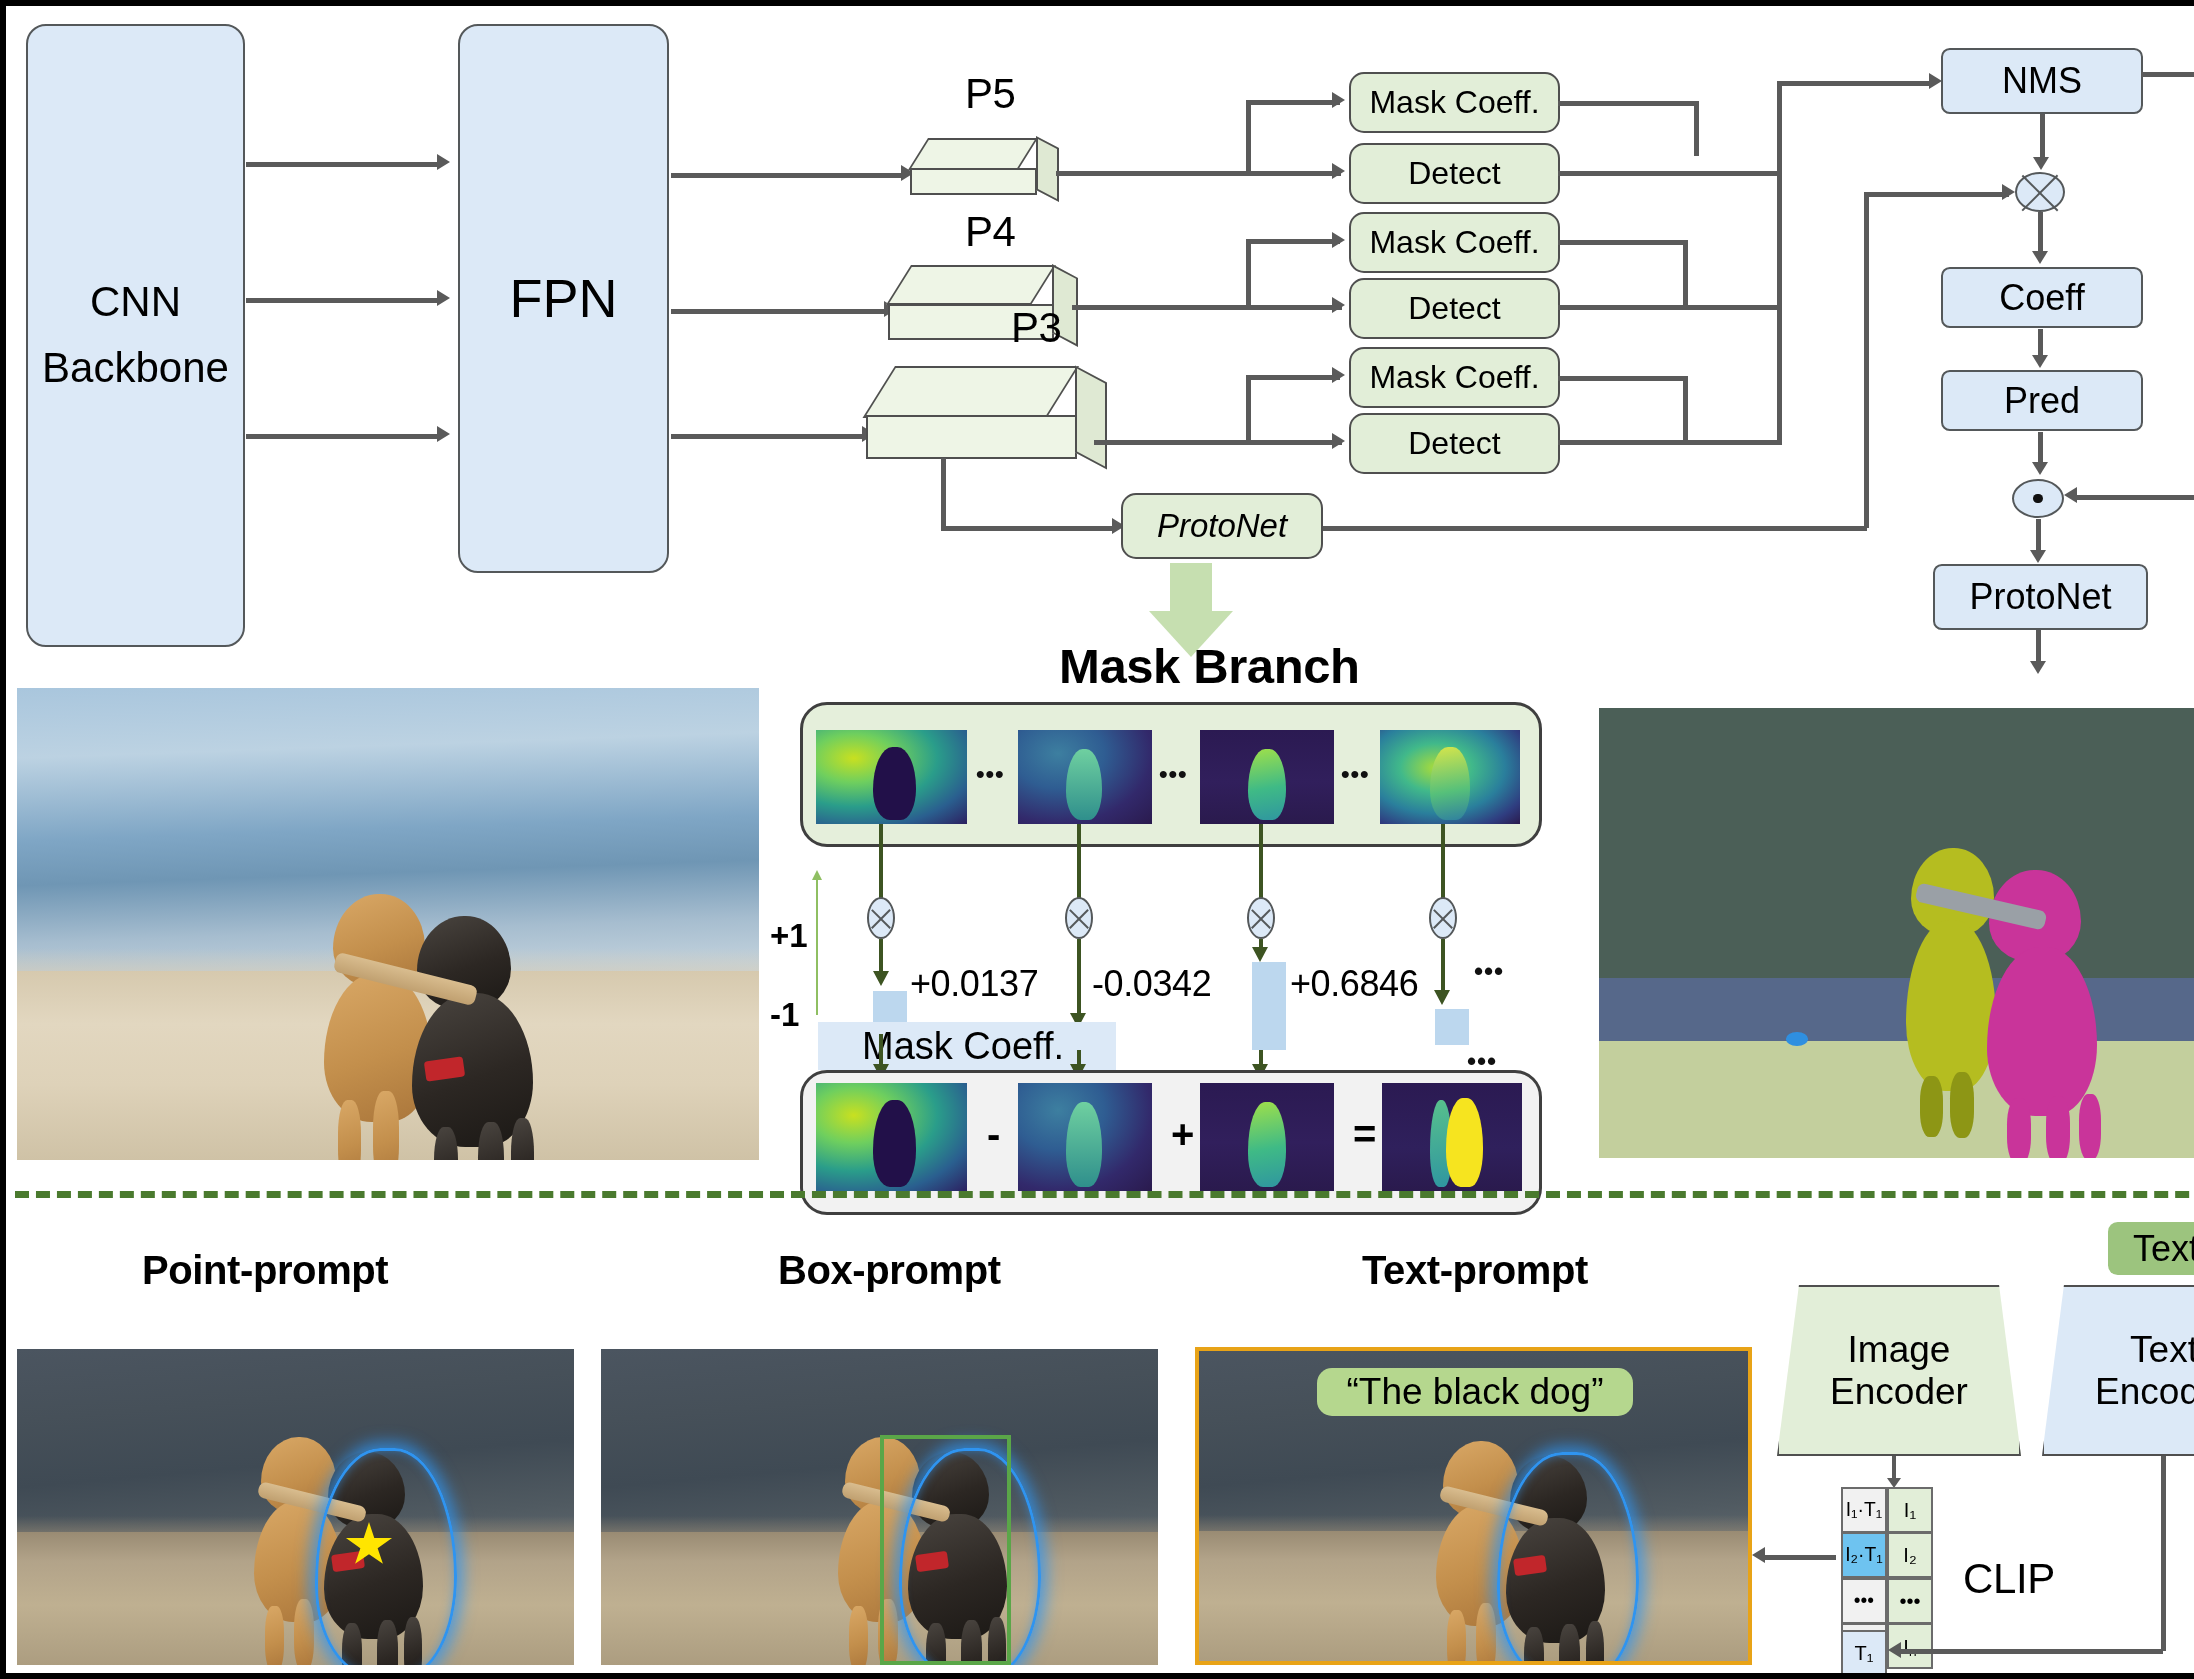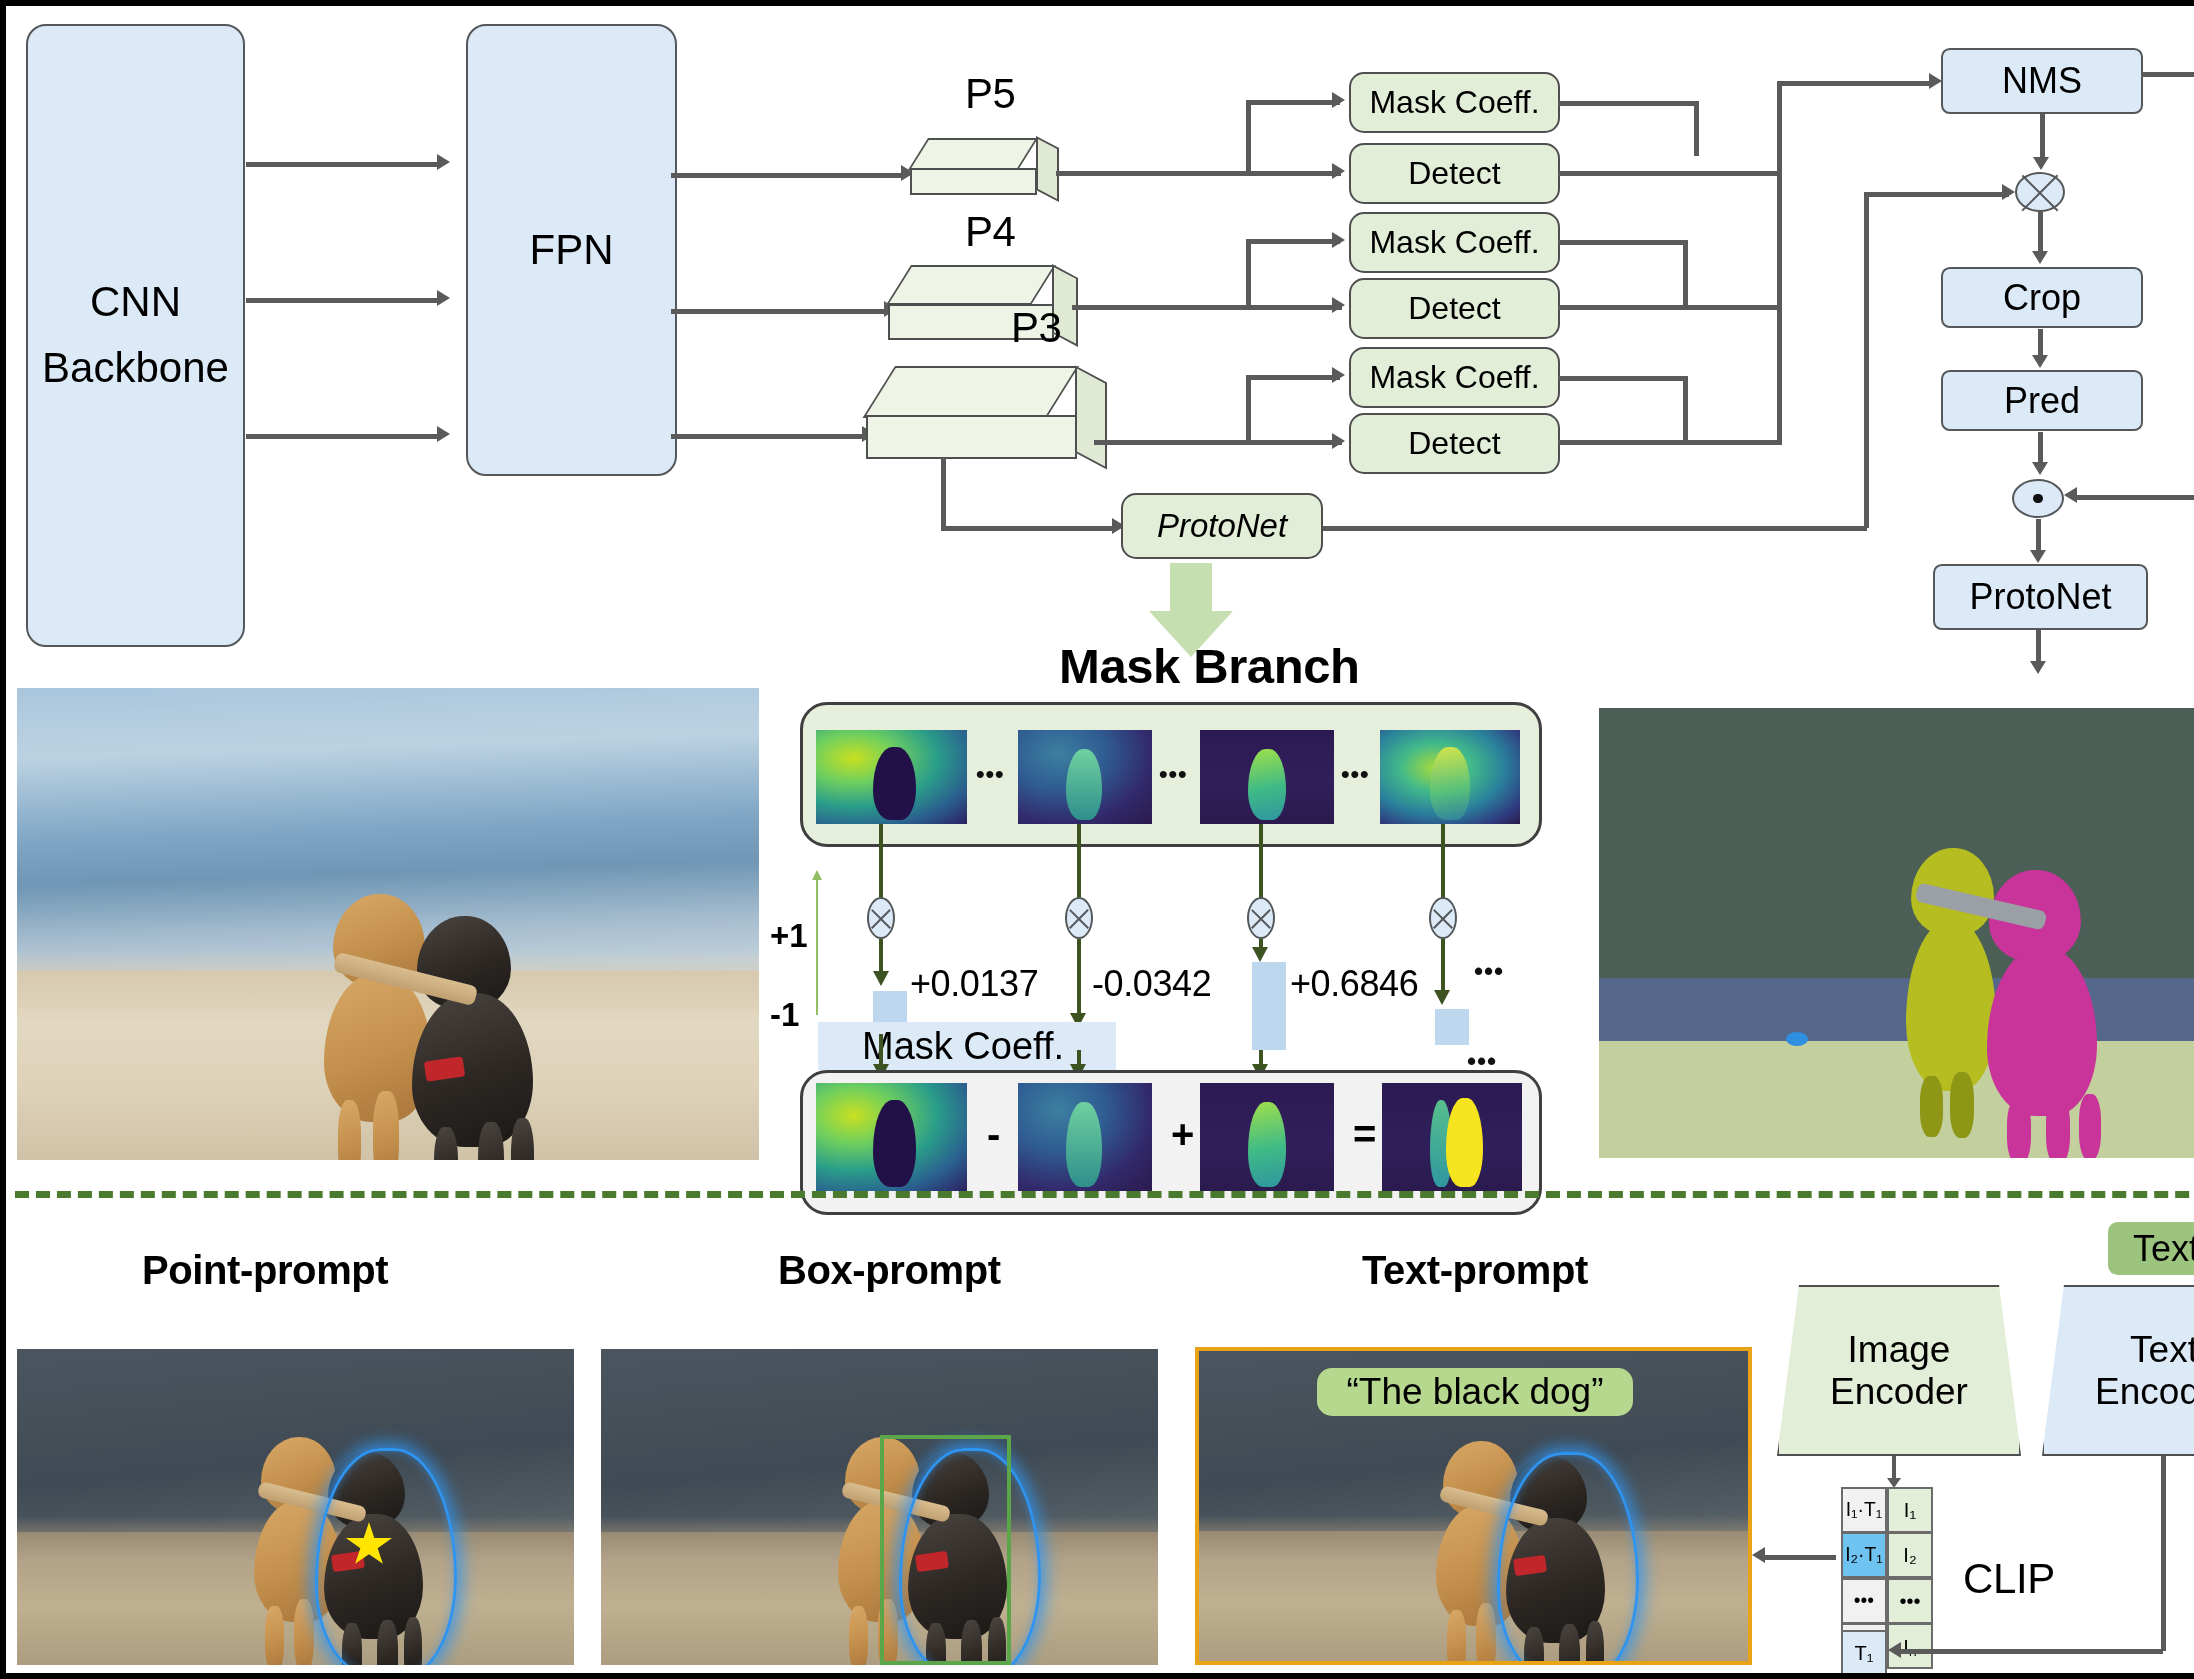--- a/index.html
+++ b/index.html
@@ -177,21 +177,21 @@
 <body>
 
 <div id="page">
 
 
   <div class="node blue r-lg" style="left:20px;top:17.6px;width:219px;height:623px;font-size:42px;flex-direction:column;text-align:right;">
     <span>CNN</span>
     <span style="margin-top:22px;">Backbone</span>
   </div>
 
-  <div class="node blue r-lg" style="left:452px;top:17.6px;width:211px;height:452px;font-size:42px;margin-left:8px;">
+  <div class="node blue r-lg" style="left:452px;top:17.6px;width:211px;height:549px;font-size:54px;">
     <span>FPN</span>
   </div>
 
   <div class="hline" style="left:240px;top:156px;width:193px;"></div>
     <div class="arrowR" style="left:431px;top:148px;"></div>
   <div class="hline" style="left:240px;top:292px;width:193px;"></div>
     <div class="arrowR" style="left:431px;top:284px;"></div>
   <div class="hline" style="left:240px;top:428px;width:193px;"></div>
     <div class="arrowR" style="left:431px;top:420px;"></div>
 
@@ -297,21 +297,21 @@
 
   <div class="hline" style="left:1317px;top:520px;width:544px;"></div>
   <div class="vline" style="left:1858px;top:186px;height:336px;"></div>
   <div class="hline" style="left:1858px;top:186px;width:145px;"></div>
   <div class="arrowR" style="left:1996px;top:178px;"></div>
 
   <div class="vline" style="left:2032px;top:206px;height:43px;"></div>
   <div class="arrowD" style="left:2026px;top:245px;"></div>
 
   <div class="node blue r-sm" style="left:1935px;top:261px;width:202px;height:61px;font-size:36px;">
-    <span>Crop</span>
+    <span>Coeff</span>
   </div>
 
   <div class="vline" style="left:2032px;top:323px;height:31px;"></div>
   <div class="arrowD" style="left:2026px;top:349px;"></div>
 
   <div class="node blue r-sm" style="left:1935px;top:364px;width:202px;height:61px;font-size:36px;">
     <span>Pred</span>
   </div>
 
   <div class="vline" style="left:2032px;top:426px;height:35px;"></div>

